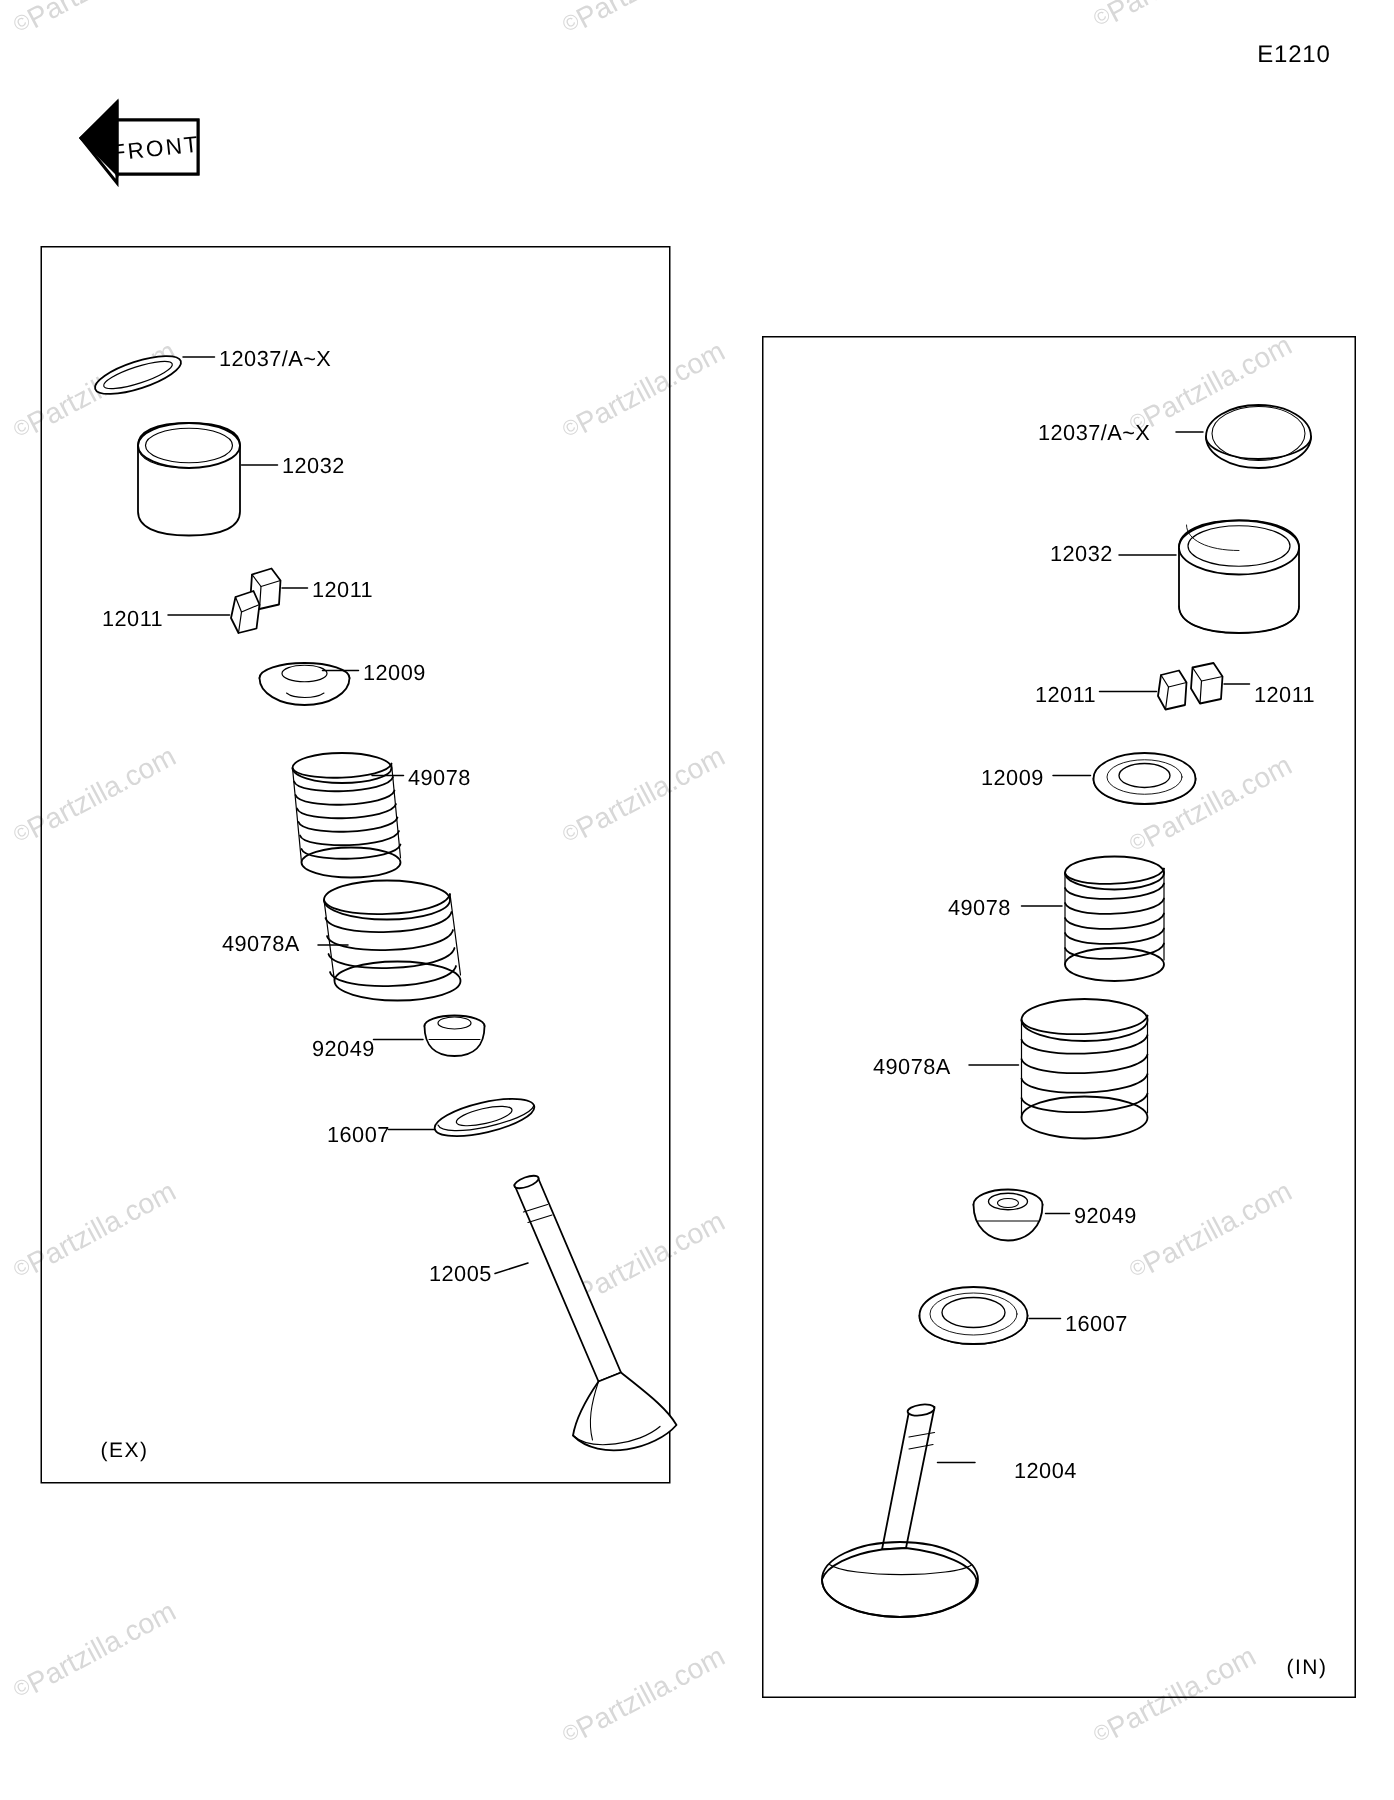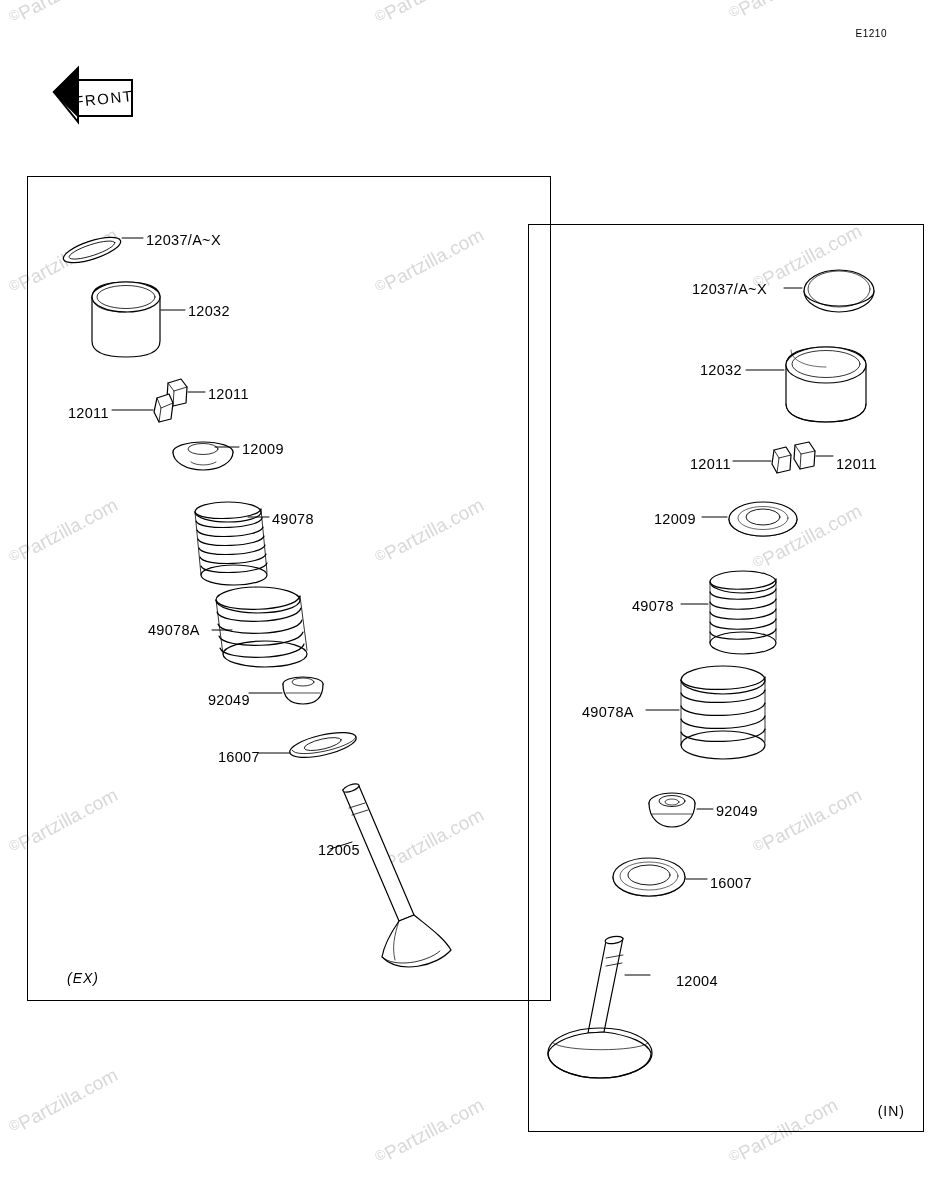--- a/index.html
+++ b/index.html
@@ -36,21 +36,21 @@
   .wm .c {
     font-size: 14px;
     vertical-align: top;
   }
 
   
   .diagram-code {
     position: absolute;
     right: 42px;
     top: 28px;
-    font-size: 10px;
+    font-size: 16px;
     letter-spacing: 0.5px;
     font-family: "Liberation Sans", sans-serif;
   }
 
   
   .front-badge {
     position: absolute;
     left: 48px;
     top: 60px;
     width: 92px;
@@ -60,27 +60,26 @@
 
   
   .panel {
     position: absolute;
     border: 1px solid #000;
     box-sizing: border-box;
     background: transparent;
   }
   #panel-ex {
     left: 27px;
-    top: 176px;
-    width: 524px;
+    top: 164px;
+    width: 420px;
     height: 825px;
-    font-style: italic;
   }
   #panel-in {
-    left: 528px;
+    left: 508px;
     top: 224px;
     width: 396px;
     height: 908px;
   }
   .panel-label {
     position: absolute;
     font-size: 14px;
     letter-spacing: 1px;
   }
   #label-ex { left: 39px; bottom: 14px; }
@@ -339,21 +338,21 @@
   <div id="callouts-ex-layer">
       <div class="callout" style="left: 146px; top: 232px;">12037/A~X</div>
       <div class="callout" style="left: 188px; top: 303px;">12032</div>
       <div class="callout" style="left: 208px; top: 386px;">12011</div>
       <div class="callout" style="left: 68px; top: 405px;">12011</div>
       <div class="callout" style="left: 242px; top: 441px;">12009</div>
       <div class="callout" style="left: 272px; top: 511px;">49078</div>
       <div class="callout" style="left: 148px; top: 622px;">49078A</div>
       <div class="callout" style="left: 208px; top: 692px;">92049</div>
       <div class="callout" style="left: 218px; top: 749px;">16007</div>
-      <div class="callout" style="left: 286px; top: 842px; margin-left: 32px;">12005</div>
+      <div class="callout" style="left: 286px; top: 842px;">12005</div>
     </div>
   <div id="callouts-in-layer">
       <div class="callout" style="left: 692px; top: 281px;">12037/A~X</div>
       <div class="callout" style="left: 700px; top: 362px;">12032</div>
       <div class="callout" style="left: 690px; top: 456px;">12011</div>
       <div class="callout" style="left: 836px; top: 456px;">12011</div>
       <div class="callout" style="left: 654px; top: 511px;">12009</div>
       <div class="callout" style="left: 632px; top: 598px;">49078</div>
       <div class="callout" style="left: 582px; top: 704px;">49078A</div>
       <div class="callout" style="left: 716px; top: 803px;">92049</div>

